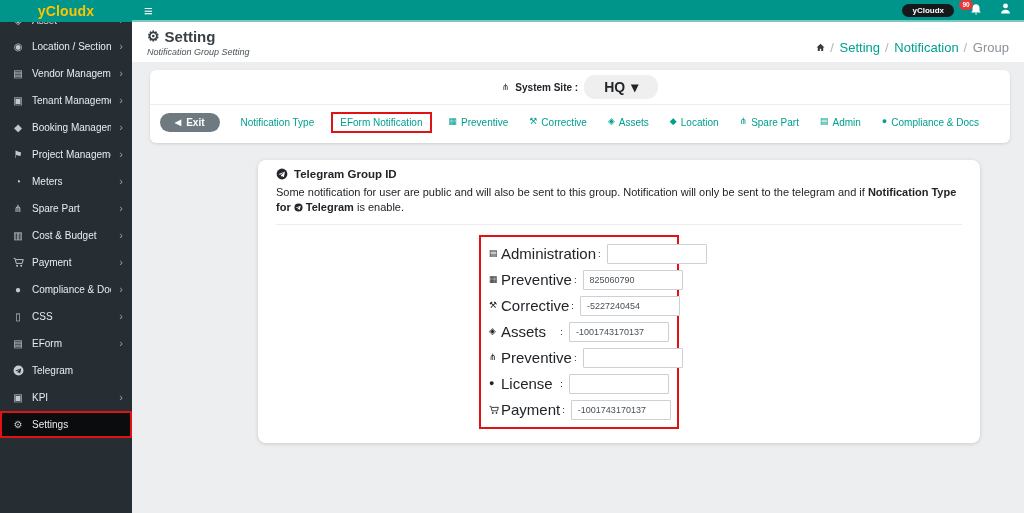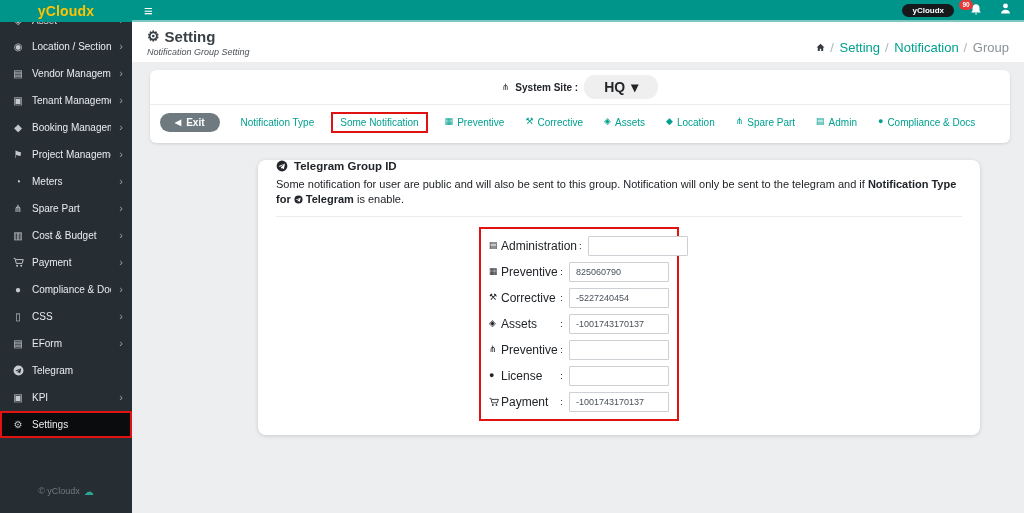--- a/index.html
+++ b/index.html
@@ -75,34 +75,34 @@
     font-family:inherit}
   .exit-btn .x-chev{font-size:8px;line-height:1}
   .tab{display:flex;gap:4px;color:var(--link-teal,#00a08f);
     font-size:10px;cursor:pointer;white-space:nowrap}
   .t-icn{font-size:9px;line-height:1}
   .t-icn:empty{display:none}
   .tab.highlight{border:2px solid var(--annotation-red,#e01212);padding:3px 7px;margin:-5px -4px}
 
   
   .tg-card{margin:17px 44px 0 126px;background:#fff;border-radius:8px;
-    box-shadow:0 1px 4px rgba(0,0,0,.15);padding:0 18px 14px}
+    box-shadow:0 1px 4px rgba(0,0,0,.15);padding:8px 18px 14px}
   .tg-title{font-size:11.5px;color:#212529;display:flex;gap:6px;align-items:center}
   .tg-ic{display:inline-block;width:12px;height:12px;vertical-align:-2px}
   .tg-ic svg{width:100%;height:100%;display:block}
   .tg-ic.sm{width:9px;height:9px;vertical-align:-1px}
   .tg-desc{font-size:11px;color:#212529;margin-top:5px;line-height:1.35}
   .tg-card hr{border:none;border-top:1px solid #ececec;margin:9px 0 10px}
 
   .form-box{width:200px;margin:2px 0 0 203px;border:2px solid var(--annotation-red,#e01212);
     padding:7px 8px;display:flex;flex-direction:column;gap:6px}
   .frow{display:flex;align-items:center;height:20px}
   .f-icn{width:12px;flex:none;font-size:9px;line-height:1;color:#212529}
   .f-icn svg{width:10px;height:10px;display:block;color:#212529}
-  .f-lbl{font-size:12px;color:#212529;flex:1;white-space:nowrap}
+  .f-lbl{font-size:15px;color:#212529;flex:1;white-space:nowrap}
   .f-colon{font-size:9.5px;color:#212529;margin:0 6px 0 2px}
   .f-in{width:100px;height:20px;flex:none;border:1px solid #ccd0d4;border-radius:1px;
     font-size:9px;color:#495057;padding:0 6px;outline:none;font-family:inherit;background:#fff}
 
   .save-box{margin:14px -6px 0 -10px;border:2px solid var(--annotation-red,#e01212);padding:2px}
   .save-btn{display:block;width:100%;height:21px;background:var(--save-teal,#00998b);color:#fff;
     border:none;border-radius:4px;font-size:10px;cursor:pointer;font-family:inherit}
 </style>
 </head>
 <body>
@@ -198,24 +198,20 @@
         <div class="side-item">
           <span class="s-icn">▣</span>
           <span class="s-lbl">KPI</span>
           <span class="chev">›</span>
         </div>
         <div class="side-item active">
           <span class="s-icn">⚙</span>
           <span class="s-lbl">Settings</span>
           <span class="chev" style="visibility: hidden;">›</span>
         </div>
-    </div>
-    <div class="side-foot">
-      <span>© yCloudx</span>
-      <span class="cloud">☁</span>
     </div>
   </aside>
 
   <header class="topbar">
     <span class="burger">≡</span>
     <div class="top-right">
       <span class="user-pill">yCloudx</span>
       <span class="bell-wrap">
         <span class="badge">90</span>
         <span class="bell"><svg viewBox="0 0 16 16">
@@ -275,21 +271,21 @@
         <button class="exit-btn">
           <span class="x-chev">◀</span>
           <span>Exit</span>
         </button>
         <a class="tab">
 
             <span>Notification Type</span>
           </a>
           <a class="tab highlight">
 
-            <span>Some Notification</span>
+            <span>EForm Notification</span>
           </a>
           <a class="tab">
             <span class="t-icn">▦</span>
             <span>Preventive</span>
           </a>
           <a class="tab">
             <span class="t-icn">⚒</span>
             <span>Corrective</span>
           </a>
           <a class="tab">

